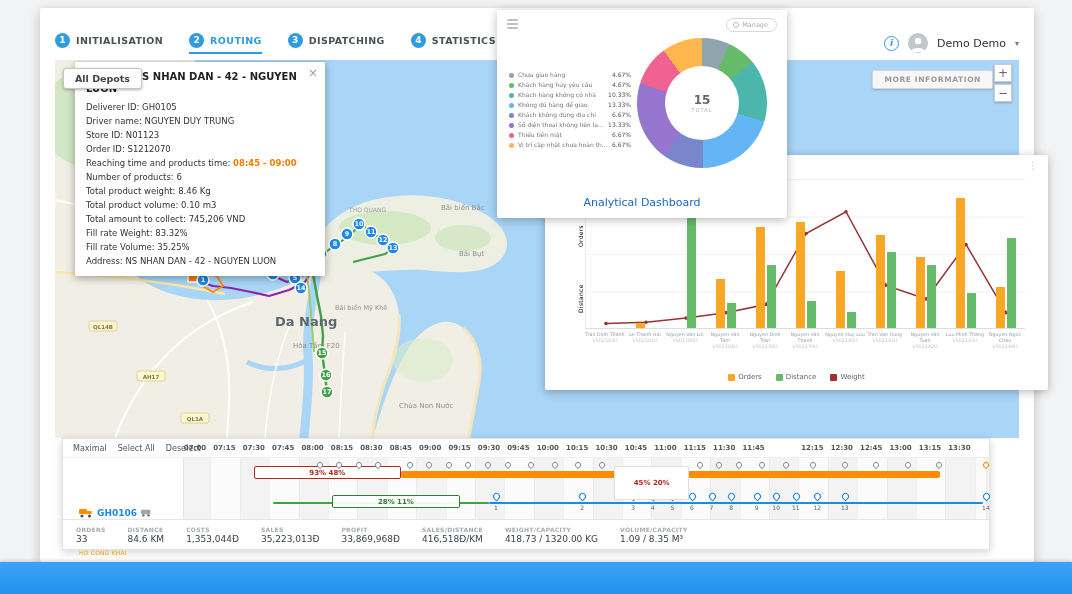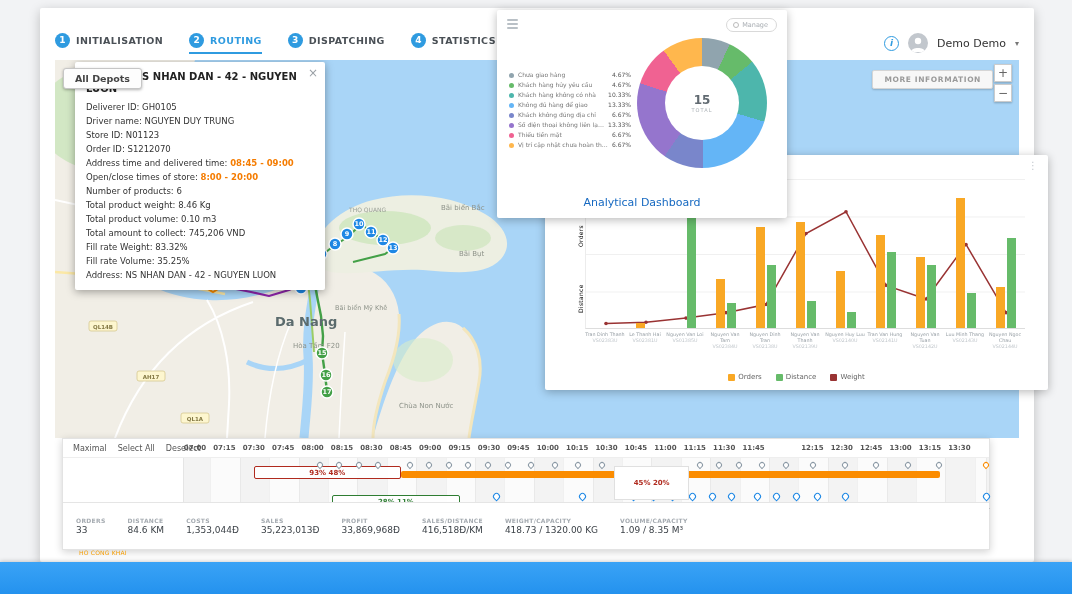--- a/index.html
+++ b/index.html
@@ -95,21 +95,21 @@
   .tl-vehicle { display:flex; align-items:center; gap:4px; font-size:9px; font-weight:bold; color:#1e88e5; cursor:pointer; }
   .tl-driver { font-size:6px; color:#f59d00; margin-top:2px; letter-spacing:.2px; white-space:nowrap; }
   .tl-track { position:absolute; left:120px; top:0; right:0; height:100%; }
   .tl-line { position:absolute; top:11px; height:2px; border-radius:1px; }
   .seg-outline { position:absolute; top:4px; height:13px; background:rgba(255,255,255,.92); border:1px solid; display:flex; align-items:center; justify-content:center; font-size:7px; font-weight:bold; border-radius:2px; cursor:pointer; }
   .seg-solid { position:absolute; top:9px; height:7px; border-radius:2px; cursor:pointer; }
   .overlay-lbl { position:absolute; top:4px; height:13px; background:#fff; border:1px solid #e0e0e0; display:flex; align-items:center; justify-content:center; font-size:7px; font-weight:bold; z-index:3; padding:16px 3px; }
   .pin { position:absolute; top:0; width:6px; height:6px; border-radius:50% 50% 50% 0; transform:rotate(-45deg); background:#fff; border:1px solid #8b99a5; z-index:2; cursor:pointer; }
   .stop { position:absolute; top:2px; width:7px; height:7px; border-radius:50% 50% 50% 0; transform:rotate(-45deg); background:#fff; border:1.5px solid #1e88e5; z-index:2; cursor:pointer; }
   .stop-num { position:absolute; top:13px; transform:translateX(-50%); font-size:6px; color:#5b6770; }
-  .tl-stats { position:absolute; left:0; bottom:0; width:100%; height:47px; border-top:1px solid #e5e5e5; display:flex; align-items:center; padding-left:13px; gap:22px; background:#fff; }
+  .tl-stats { position:absolute; left:0; bottom:0; width:100%; height:30px; border-top:1px solid #e5e5e5; display:flex; align-items:center; padding-left:13px; gap:22px; background:#fff; }
   .stat-label { font-size:6px; color:#a5abb1; font-weight:bold; letter-spacing:.3px; }
   .stat-value { font-size:9px; color:#3c4248; margin-top:1px; white-space:nowrap; }
 </style>
 </head>
 <body>
 
 <div class="main-card"></div>
 
 <div class="header">
   <div class="steps" id="steps">
@@ -285,22 +285,21 @@
   <div class="map-btn">All Depots</div>
 
   <div class="popup">
     <span class="popup-close">×</span>
     <div class="popup-title">STORES NS NHAN DAN - 42 - NGUYEN LUON</div>
     <div id="popup-fields">
         <div class="pf-row"><span class="pf-label">Deliverer ID: </span><span class="pf-value">GH0105</span></div>
         <div class="pf-row"><span class="pf-label">Driver name: </span><span class="pf-value">NGUYEN DUY TRUNG</span></div>
         <div class="pf-row"><span class="pf-label">Store ID: </span><span class="pf-value">N01123</span></div>
         <div class="pf-row"><span class="pf-label">Order ID: </span><span class="pf-value">S1212070</span></div>
-        <div class="pf-row"><span class="pf-label">Address time and delivered time: </span><span class="pf-value hl">08:45 - 09:00</span></div>
-        <div class="pf-row"><span class="pf-label">Open/close times of store: </span><span class="pf-value hl">8:00 - 20:00</span></div>
+        <div class="pf-row"><span class="pf-label">Reaching time and products time: </span><span class="pf-value hl">08:45 - 09:00</span></div>
         <div class="pf-row"><span class="pf-label">Number of products: </span><span class="pf-value">6</span></div>
         <div class="pf-row"><span class="pf-label">Total product weight: </span><span class="pf-value">8.46 Kg</span></div>
         <div class="pf-row"><span class="pf-label">Total product volume: </span><span class="pf-value">0.10 m3</span></div>
         <div class="pf-row"><span class="pf-label">Total amount to collect: </span><span class="pf-value">745,206 VND</span></div>
         <div class="pf-row"><span class="pf-label">Fill rate Weight: </span><span class="pf-value">83.32%</span></div>
         <div class="pf-row"><span class="pf-label">Fill rate Volume: </span><span class="pf-value">35.25%</span></div>
         <div class="pf-row"><span class="pf-label">Address: </span><span class="pf-value">NS NHAN DAN - 42 - NGUYEN LUON</span></div>
       </div>
   </div>
 

